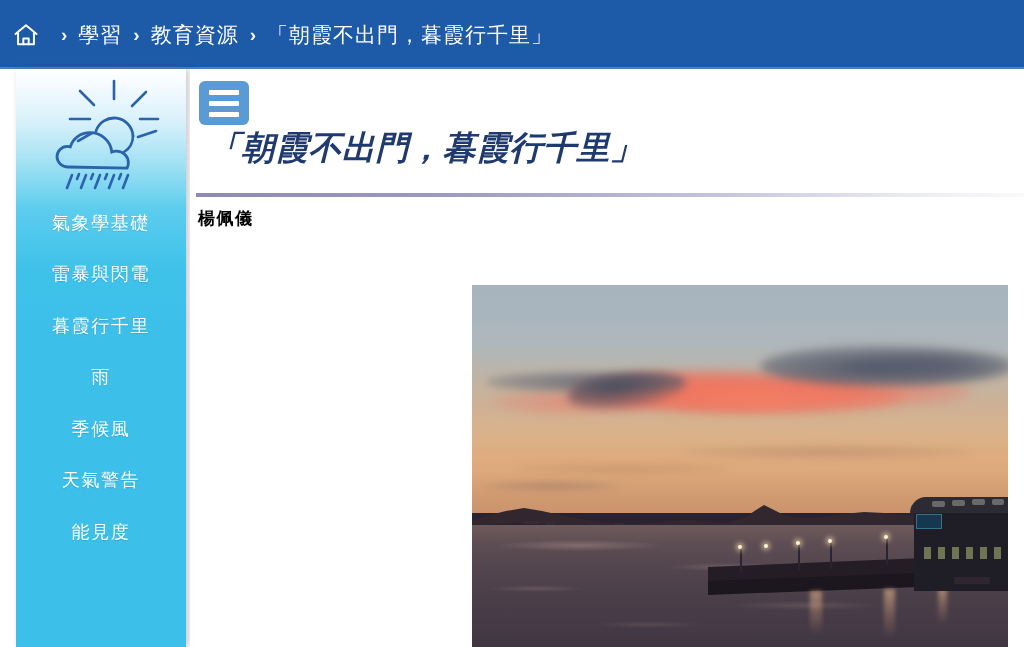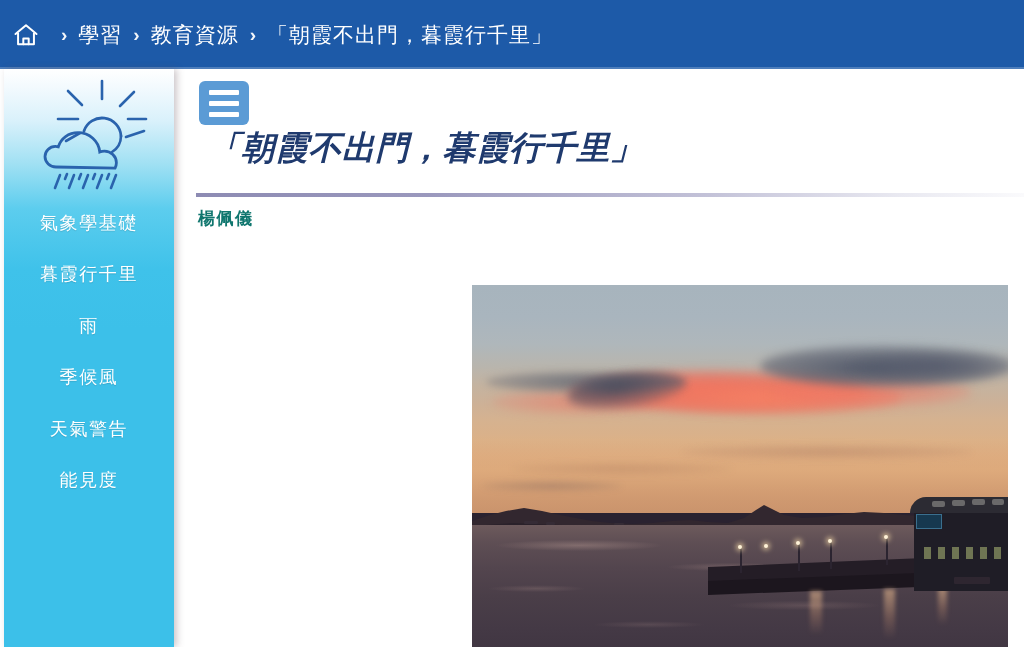--- a/index.html
+++ b/index.html
@@ -77,21 +77,21 @@
   #sidebar-wrap {
     position: absolute;
     left: 0; top: 69px;
     width: 190px;
     height: 578px;
     background: #ffffff;
   }
 
   #sidebar {
     position: absolute;
-    left: 4px; top: 0;
+    left: 16px; top: 0;
     width: 170px;
     height: 578px;
     background: linear-gradient(to bottom,
         #ffffff 0px,
         #f3fafe 18px,
         #d9f1fb 52px,
         #9fe0f3 96px,
         #5ccdee 140px,
         #3fc2ea 200px,
         #3cc0e9 260px,
@@ -186,21 +186,21 @@
     left: 6px; top: 124px;
     width: 828px;
     height: 4px;
     background: linear-gradient(to right, #8d8bb3 0%, #9a98bd 28%, #c3c2d8 62%, #e9e9f1 85%, #fafafc 100%);
     border: none;
   }
 
   .author-line {
     position: absolute;
     left: 8px; top: 140px;
-    color: #0f766e;
+    color: #000000;
     font-size: 17px;
     font-weight: bold;
     letter-spacing: 1.5px;
     line-height: 1.2;
   }
 
   
   .photo-frame {
     position: absolute;
     left: 282px; top: 216px;
@@ -437,20 +437,23 @@
           <line x1="73" y1="99" x2="71" y2="104"></line>
           <line x1="87" y1="99" x2="85" y2="104"></line>
         </svg>
       </div>
 
       <ul class="side-nav">
         <li class="side-item">
           <span class="side-item-label">氣象學基礎</span>
         </li>
         <li class="side-item">
+          <span class="side-item-label">雷暴與閃電</span>
+        </li>
+        <li class="side-item">
           <span class="side-item-label">暮霞行千里</span>
         </li>
         <li class="side-item">
           <span class="side-item-label">雨</span>
         </li>
         <li class="side-item">
           <span class="side-item-label">季候風</span>
         </li>
         <li class="side-item">
           <span class="side-item-label">天氣警告</span>

